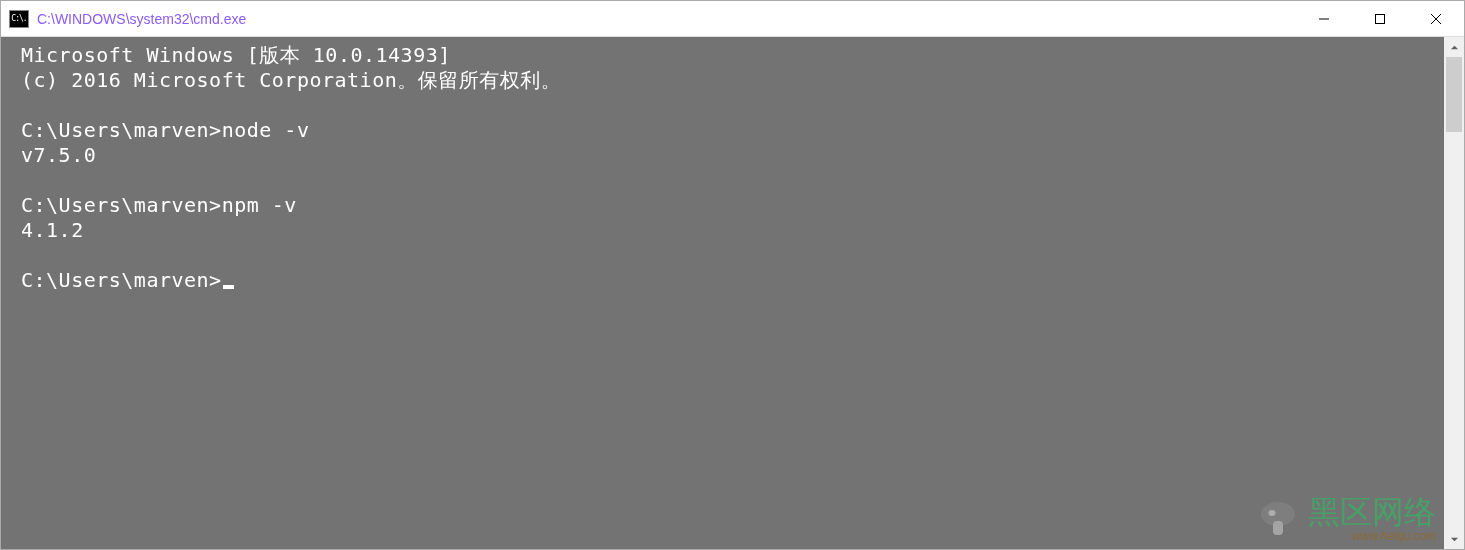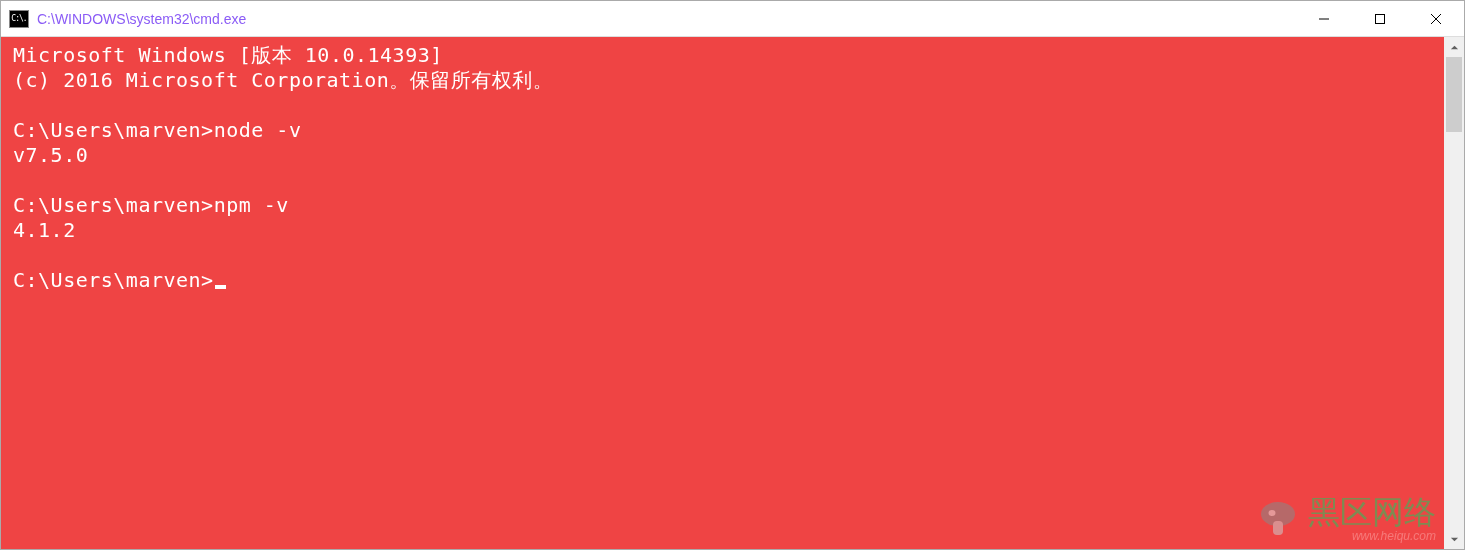--- a/index.html
+++ b/index.html
@@ -70,26 +70,26 @@
       fill: none;
     }
     .terminal-wrap {
       flex: 1;
       display: flex;
       background: #000;
       position: relative;
     }
     .terminal {
       flex: 1;
-      background: #ef4444;
+      background: #737373;
       color: #fff;
       font-family: "NSimSun", "SimSun", "Consolas", monospace;
       font-size: 20px;
       line-height: 25px;
-      padding: 6px 12px;
+      padding: 6px 20px;
       white-space: pre;
       overflow: hidden;
       letter-spacing: 0.5px;
     }
     .cursor {
       display: inline-block;
       width: 11px;
       height: 4px;
       background: #fff;
       vertical-align: -2px;
@@ -147,21 +147,21 @@
       flex-direction: column;
       line-height: 1.1;
     }
     .wm-main {
       font-size: 32px;
       font-weight: normal;
       color: #22c55e;
     }
     .wm-sub {
       font-size: 12px;
-      color: #fca5a5;
+      color: #a16207;
       font-style: italic;
       text-align: right;
     }
   </style>
 </head>
 <body>
 
 <div class="window">
   <div class="titlebar">
     <div class="app-icon">C:\.</div>

